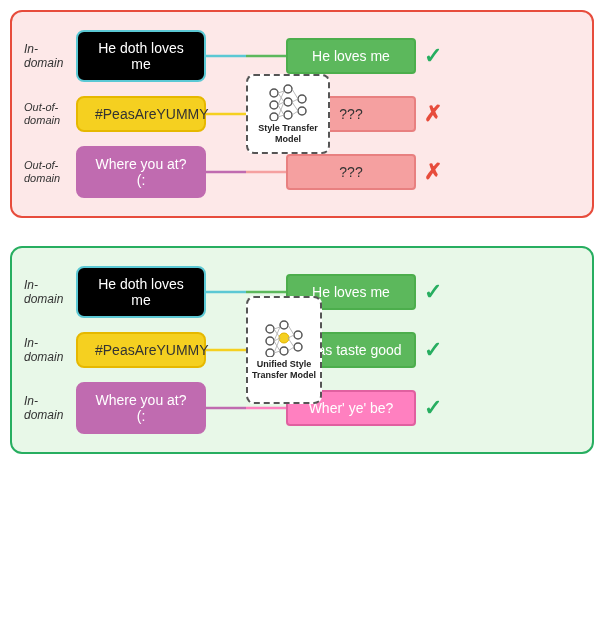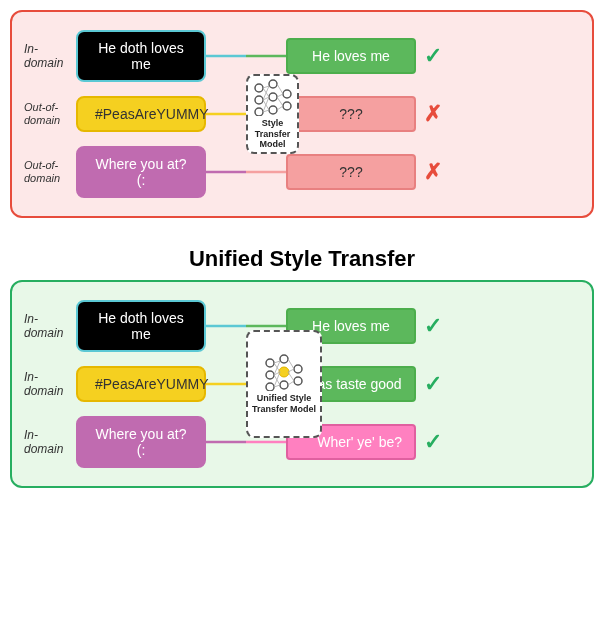--- a/index.html
+++ b/index.html
@@ -96,21 +96,20 @@
     .output-salmon {
       background: #f5a0a0;
       color: #333;
       border: 2px solid #e88080;
     }
 
     .output-pink {
       background: #ff80c0;
       color: #fff;
       border: 2px solid #e060a0;
-      text-align: right;
     }
 
     .check-icon {
       color: #27ae60;
       font-size: 22px;
       font-weight: bold;
       margin-left: 8px;
     }
 
     .cross-icon {
@@ -177,21 +176,21 @@
             <line x1="0" y1="15" x2="40" y2="15" stroke="#c06bb0" stroke-width="2.5"></line>
           </svg>
           <svg width="0" height="0"></svg>
           <svg width="40" height="30" style="overflow:visible; flex-shrink:0;">
             <line x1="0" y1="15" x2="40" y2="15" stroke="#f5a0a0" stroke-width="2.5"></line>
           </svg>
           <div class="output-box output-salmon">???</div>
           <div class="cross-icon">✗</div>
         </div>
 
-        <div style="position:absolute; left:222px; top:50%; transform:translateY(-50%); width:53px; height:80px; border:2px dashed #555; border-radius:8px; background:white; display:flex; flex-direction:column; align-items:center; justify-content:center; z-index:10;">
+        <div style="position:absolute; left:222px; top:50%; transform:translateY(-50%); width:84px; height:80px; border:2px dashed #555; border-radius:8px; background:white; display:flex; flex-direction:column; align-items:center; justify-content:center; z-index:10;">
 
           <svg width="44" height="38" viewBox="0 0 44 38">
 
             <circle cx="8" cy="10" r="4" fill="none" stroke="#555" stroke-width="1.5"></circle>
             <circle cx="8" cy="22" r="4" fill="none" stroke="#555" stroke-width="1.5"></circle>
             <circle cx="8" cy="34" r="4" fill="none" stroke="#555" stroke-width="1.5"></circle>
             <circle cx="22" cy="6" r="4" fill="none" stroke="#555" stroke-width="1.5"></circle>
             <circle cx="22" cy="19" r="4" fill="none" stroke="#555" stroke-width="1.5"></circle>
             <circle cx="22" cy="32" r="4" fill="none" stroke="#555" stroke-width="1.5"></circle>
             <circle cx="36" cy="16" r="4" fill="none" stroke="#555" stroke-width="1.5"></circle>
@@ -209,21 +208,20 @@
             <line x1="26" y1="19" x2="32" y2="28" stroke="#aaa" stroke-width="0.8"></line>
             <line x1="26" y1="32" x2="32" y2="28" stroke="#aaa" stroke-width="0.8"></line>
           </svg>
           <div class="model-caption" style="font-size:9px; line-height:1.2; padding: 0 2px;">Style Transfer<br>Model</div>
         </div>
       </div>
     </div>
   </div>
 
   <div class="diagram-section">
-    <div class="diagram-title">Unified Style Transfer</div>
     <div class="outer-box unified-box">
       <div style="position:relative; padding: 8px 0;">
 
         <div style="display:flex; align-items:center; margin-bottom:14px;">
           <div class="domain-label" style="font-style:italic; font-size:12px; width:52px;">In-domain</div>
           <div class="input-box input-blue">He doth loves me</div>
           <svg width="40" height="30" style="overflow:visible; flex-shrink:0;">
             <line x1="0" y1="15" x2="40" y2="15" stroke="#5bc8d4" stroke-width="2.5"></line>
           </svg>
           <svg width="0" height="0"></svg>

